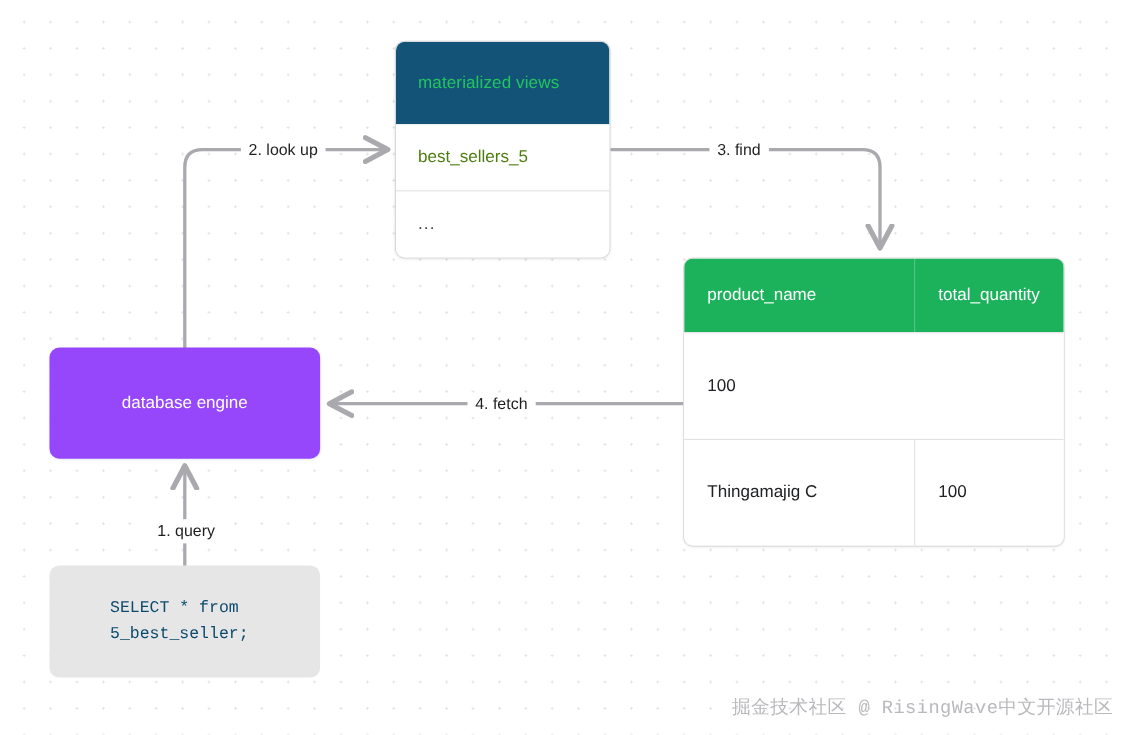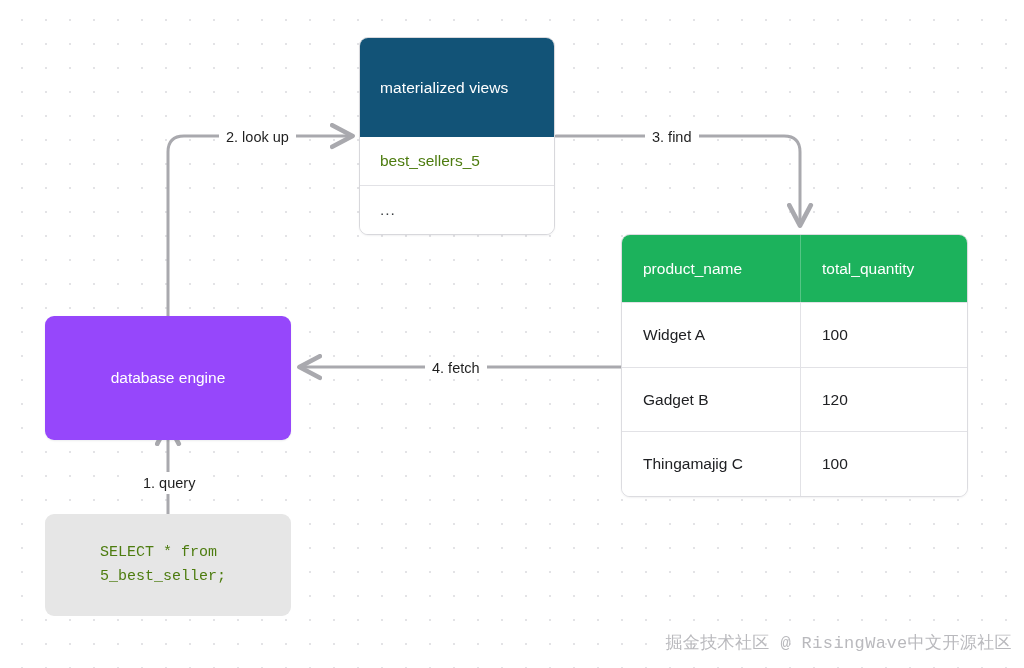--- a/index.html
+++ b/index.html
@@ -48,25 +48,25 @@
     border-radius: 9px;
     background: #ffffff;
     border: 1px solid #d8d8dc;
     box-shadow: 0 1px 2px rgba(16,24,40,0.06);
     overflow: hidden;
     display: flex;
     flex-direction: column;
   }
   #mv-card .mv-header {
     background: #125377;
-    color: #ffffff;
+    color: #22c55e;
     height: 67px;
     display: flex;
     align-items: center;
-    padding: 16px 20px;
+    padding: 4px 20px;
     font-size: 15.5px;
     letter-spacing: 0.1px;
   }
   #mv-card .mv-row {
     flex: 1 1 0;
     display: flex;
     align-items: center;
     padding: 0 20px;
     font-size: 15.5px;
     color: #4d7c0f;
@@ -114,59 +114,59 @@
     background: #ffffff;
   }
   #result-table .tbl-row .cell {
     display: flex;
     align-items: center;
     padding: 0 21px;
     font-size: 15.5px;
     color: #202124;
   }
   #result-table .cell.col-0 {
-    width: 179px;
+    width: 210px;
     box-sizing: border-box;
   }
   #result-table .tbl-row .cell.col-0 {
     border-right: 1px solid #e2e2e6;
   }
   #result-table .tbl-head .cell.col-0 {
     border-right: 1px solid rgba(255,255,255,0.25);
   }
   #result-table .cell.col-1 {
     flex: 1 1 auto;
     box-sizing: border-box;
   }
 
   
   #db-engine {
     left: 45px;
     top: 316px;
     width: 246px;
-    height: 124px;
+    height: 101px;
     border-radius: 9px;
     background: #9647FB;
     color: #ffffff;
     display: flex;
     align-items: center;
     justify-content: center;
     font-size: 15.5px;
     box-shadow: 0 1px 2px rgba(16,24,40,0.08);
   }
 
   
   #sql-box {
     left: 45px;
     top: 514px;
     width: 246px;
     height: 102px;
     border-radius: 9px;
     background: #e6e6e6;
-    color: #4d7c0f;
+    color: #0c4a6e;
     display: flex;
     flex-direction: column;
     justify-content: center;
     padding: 0 0 0 55px;
     box-sizing: border-box;
     font-family: "Liberation Mono", "DejaVu Sans Mono", monospace;
     font-size: 15px;
     line-height: 24px;
   }
 
@@ -234,33 +234,22 @@
   <div class="node" id="result-table">
     <div class="tbl-head">
       <div class="cell col-0">
         <span>product_name</span>
       </div>
       <div class="cell col-1">
         <span>total_quantity</span>
       </div>
     </div>
     <div class="tbl-row">
-      <div class="cell col-0">
-        <span>Widget A</span>
-      </div>
       <div class="cell col-1">
         <span>100</span>
-      </div>
-    </div>
-    <div class="tbl-row">
-      <div class="cell col-0">
-        <span>Gadget B</span>
-      </div>
-      <div class="cell col-1">
-        <span>120</span>
       </div>
     </div>
     <div class="tbl-row">
       <div class="cell col-0">
         <span>Thingamajig C</span>
       </div>
       <div class="cell col-1">
         <span>100</span>
       </div>
     </div>

